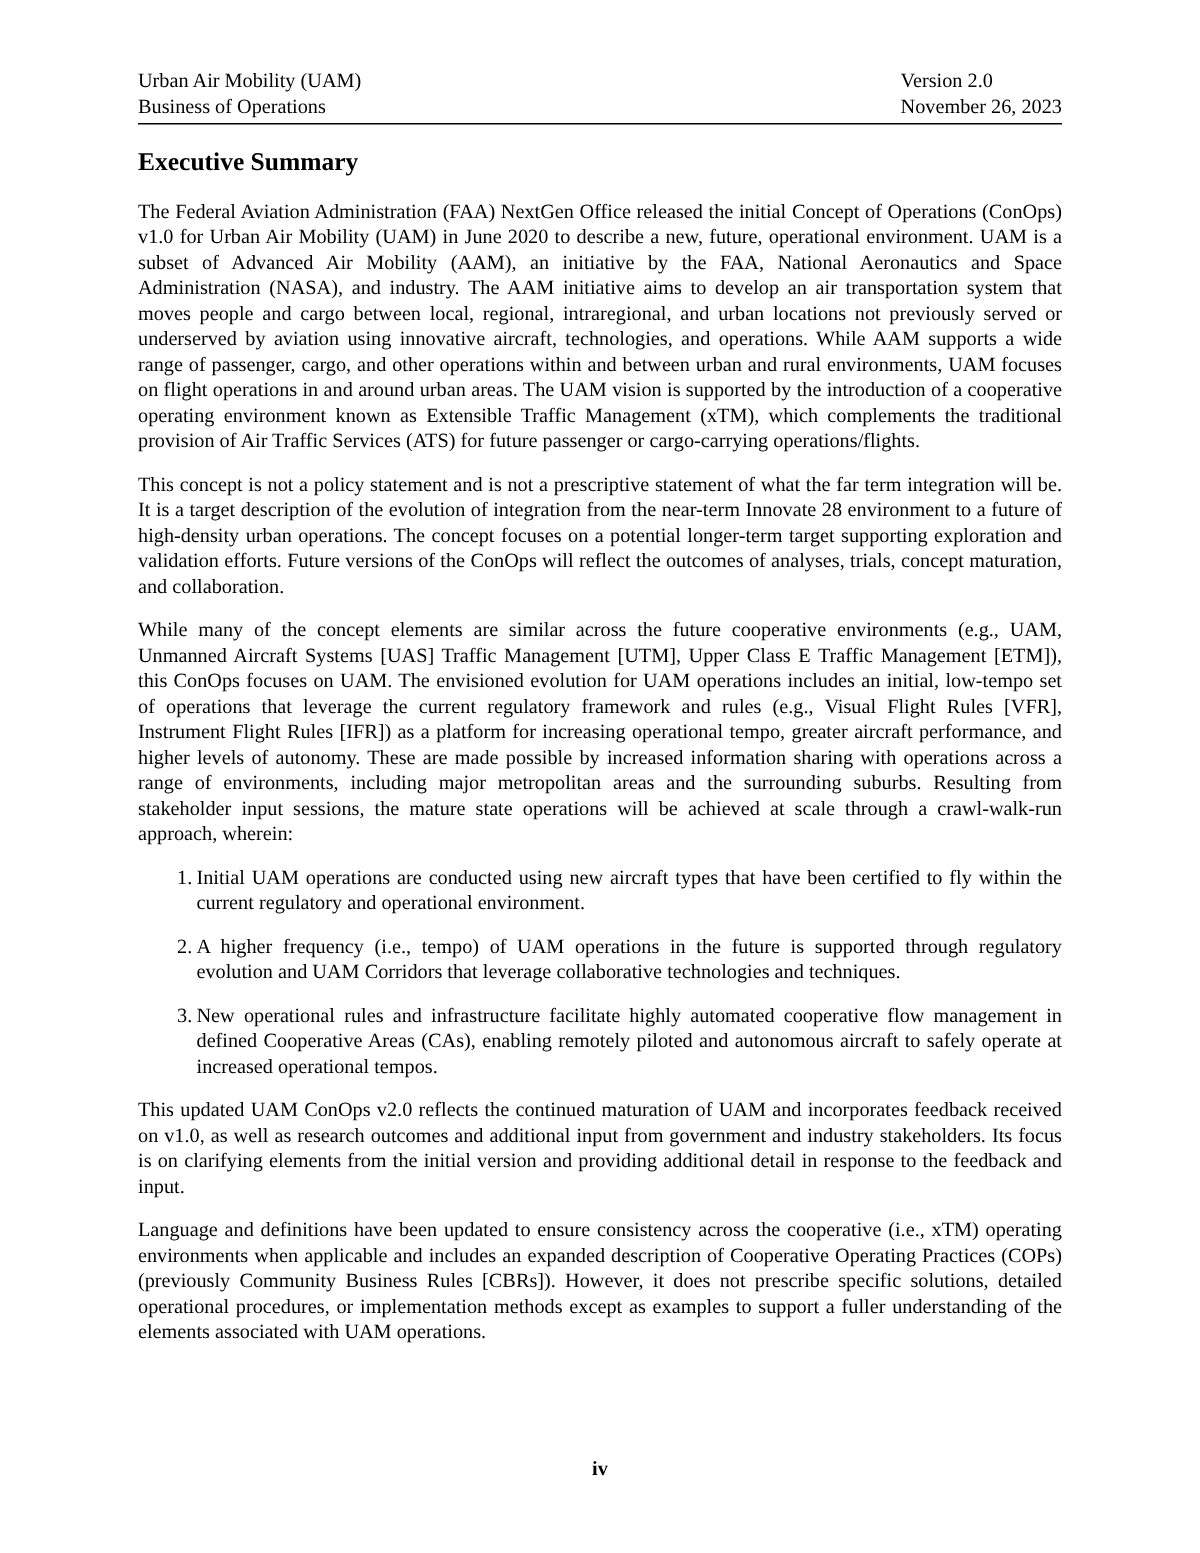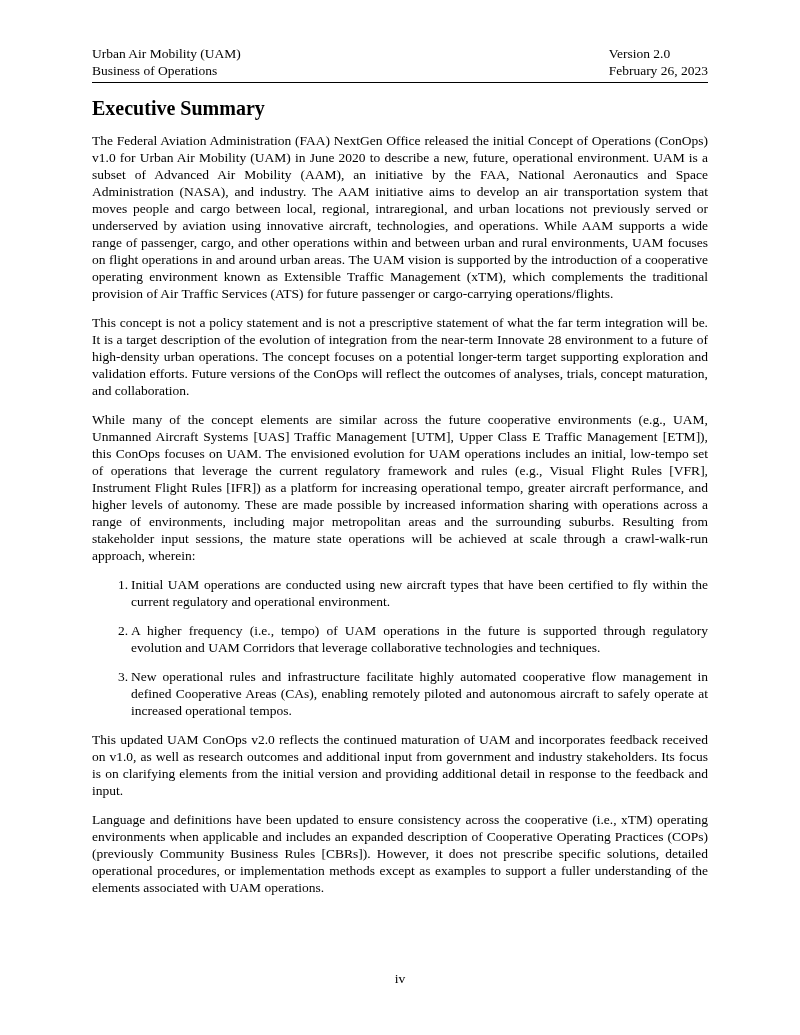--- a/index.html
+++ b/index.html
@@ -27,21 +27,21 @@
     border-bottom: 1.5px solid #000000;
     padding-bottom: 3px;
   }
   .page-header .hcol {
     line-height: 17px;
   }
   .page-header .hright {
     text-align: left;
   }
   h1.section-title {
-    font-size: 20px;
+    font-size: 17px;
     line-height: 24px;
     font-weight: bold;
     margin: 13px 0 12px 0;
     text-align: left;
   }
   p.body-para {
     margin: 0 0 12px 0;
     text-align: justify;
   }
   ol.num-list {
@@ -61,35 +61,36 @@
   ol.num-list .litext {
     flex: 1;
     text-align: justify;
   }
   .page-footer {
     position: absolute;
     left: 0;
     right: 0;
     bottom: 48px;
     text-align: center;
+    font-weight: bold;
   }
 </style>
 </head>
 <body>
 
 <div class="page">
 
   <header class="page-header">
     <div class="hcol hleft">
       <div>Urban Air Mobility (UAM)</div>
       <div>Business of Operations</div>
     </div>
     <div class="hcol hright">
       <div>Version 2.0</div>
-      <div>February 26, 2023</div>
+      <div>November 26, 2023</div>
     </div>
   </header>
 
   <h1 class="section-title">Executive Summary</h1>
 
   <p class="body-para">The Federal Aviation Administration (FAA) NextGen Office released the initial Concept of Operations (ConOps) v1.0 for Urban Air Mobility (UAM) in June 2020 to describe a new, future, operational environment. UAM is a subset of Advanced Air Mobility (AAM), an initiative by the FAA, National Aeronautics and Space Administration (NASA), and industry. The AAM initiative aims to develop an air transportation system that moves people and cargo between local, regional, intraregional, and urban locations not previously served or underserved by aviation using innovative aircraft, technologies, and operations. While AAM supports a wide range of passenger, cargo, and other operations within and between urban and rural environments, UAM focuses on flight operations in and around urban areas. The UAM vision is supported by the introduction of a cooperative operating environment known as Extensible Traffic Management (xTM), which complements the traditional provision of Air Traffic Services (ATS) for future passenger or cargo-carrying operations/flights.</p>
   <p class="body-para">This concept is not a policy statement and is not a prescriptive statement of what the far term integration will be. It is a target description of the evolution of integration from the near-term Innovate 28 environment to a future of high-density urban operations. The concept focuses on a potential longer-term target supporting exploration and validation efforts. Future versions of the ConOps will reflect the outcomes of analyses, trials, concept maturation, and collaboration.</p>
   <p class="body-para">While many of the concept elements are similar across the future cooperative environments (e.g., UAM, Unmanned Aircraft Systems [UAS] Traffic Management [UTM], Upper Class E Traffic Management [ETM]), this ConOps focuses on UAM. The envisioned evolution for UAM operations includes an initial, low-tempo set of operations that leverage the current regulatory framework and rules (e.g., Visual Flight Rules [VFR], Instrument Flight Rules [IFR]) as a platform for increasing operational tempo, greater aircraft performance, and higher levels of autonomy. These are made possible by increased information sharing with operations across a range of environments, including major metropolitan areas and the surrounding suburbs. Resulting from stakeholder input sessions, the mature state operations will be achieved at scale through a crawl-walk-run approach, wherein:</p>
 
   <ol class="num-list">

